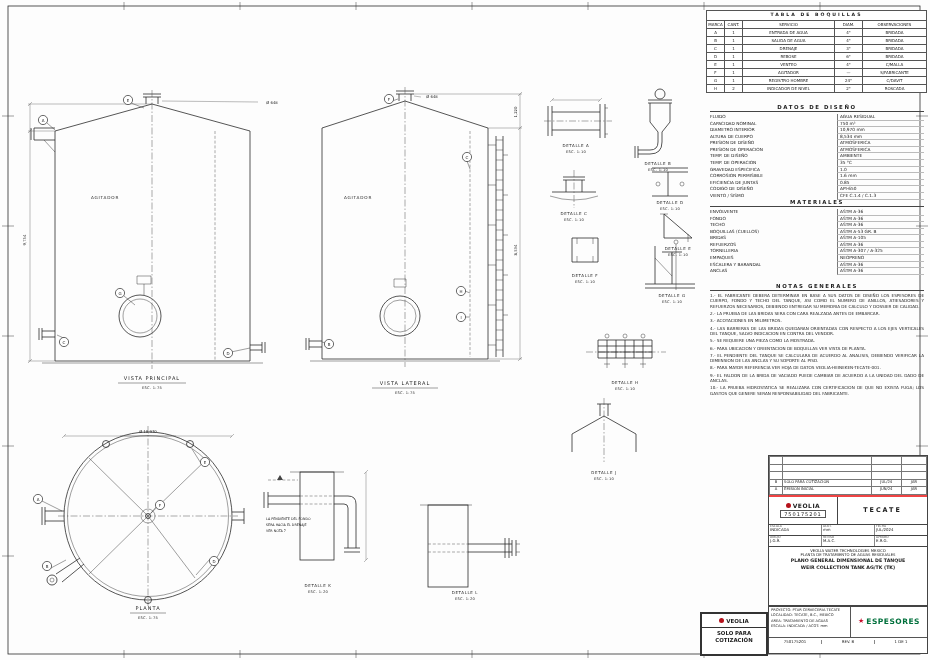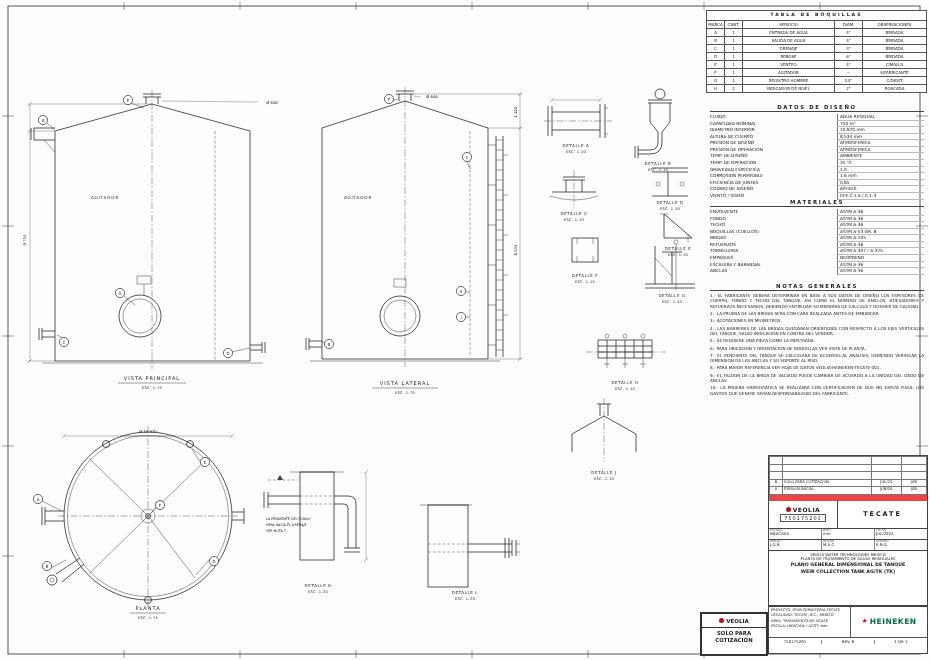--- a/index.html
+++ b/index.html
@@ -13,21 +13,21 @@
   
   .panel-title{font-size:5.4px;font-weight:bold;letter-spacing:1.6px;text-align:center;border-bottom:1px solid #444;margin-bottom:2px;padding-bottom:1px;}
   .kv{display:flex;font-size:4.3px;line-height:1.3;}
   .kv .k{flex:1;white-space:nowrap;overflow:hidden;}
   .kv .v{width:84px;border-left:1px solid #777;border-bottom:1px solid #bbb;padding-left:2px;white-space:nowrap;overflow:hidden;}
   .note{font-size:4.15px;line-height:1.28;margin-bottom:2px;text-align:justify;}
   
   .tblock{border:1px solid #444;background:#fff;overflow:hidden;}
   .rev{border-collapse:collapse;width:100%;table-layout:fixed;font-size:3.7px;}
   .rev td{border:1px solid #777;height:6.5px;line-height:1;padding:0 1px;white-space:nowrap;overflow:hidden;}
-  .brandrow{display:flex;border-top:6px solid #ef4444;height:27px;}
+  .brandrow{display:flex;border-top:2px solid #ef4444;height:27px;}
   .brand-left{width:68px;border-right:1px solid #444;display:flex;flex-direction:column;align-items:center;justify-content:center;gap:1px;}
   .vlogo{font-size:6px;font-weight:bold;letter-spacing:.5px;display:flex;align-items:center;gap:2px;}
   .vdot{width:5px;height:5px;border-radius:50%;background:#b5121b;display:inline-block;}
   .dwgno{font-size:5px;border:1px solid #555;padding:0 3px;letter-spacing:1px;}
   .brand-right{flex:1;display:flex;align-items:center;justify-content:center;font-size:6.4px;letter-spacing:2px;font-weight:bold;}
   .inforow{display:flex;border-top:1px solid #444;}
   .cell{flex:1;border-right:1px solid #888;padding:.5px 1px;height:9px;overflow:hidden;}
   .cell:last-child{border-right:none;}
   .ck{font-size:3px;color:#555;line-height:1;}
   .cv{font-size:3.9px;line-height:1.1;white-space:nowrap;}
@@ -596,21 +596,21 @@
 
   <div class="hblock abs" style="left:768px;top:606px;width:158px;height:46px;">
     <div class="hleft" id="heineken-info">
         <div class="hline">PROYECTO: PTAR CERVECERIA TECATE</div>
         <div class="hline">LOCALIDAD: TECATE, B.C., MEXICO</div>
         <div class="hline">AREA: TRATAMIENTO DE AGUAS</div>
         <div class="hline">ESCALA: INDICADA / ACOT: mm</div>
       </div>
     <div class="hright">
       <span class="hstar">★</span>
-      <span class="hname">HEINEKEN</span>
+      <span class="hname">ESPESORES</span>
     </div>
     <div class="hstrip">
       <span>750175201</span>
       <span>REV. B</span>
       <span>1 DE 1</span>
     </div>
   </div>
 
   <div class="stamp abs" style="left:700px;top:612px;width:64px;height:40px;">
     <div class="stamp-logo">

